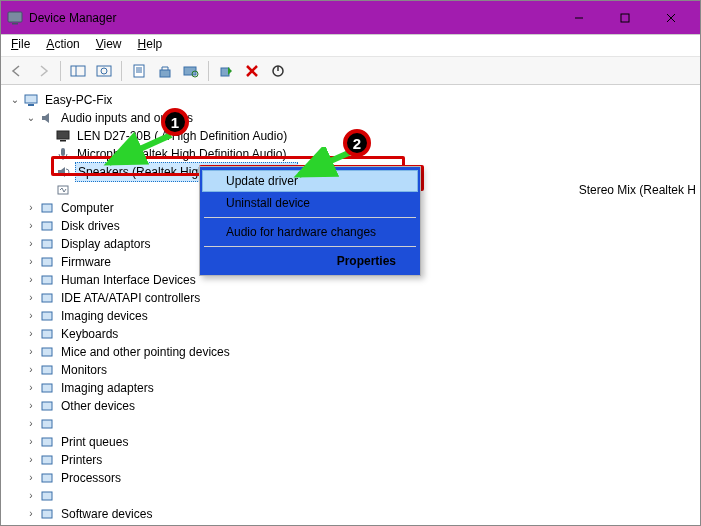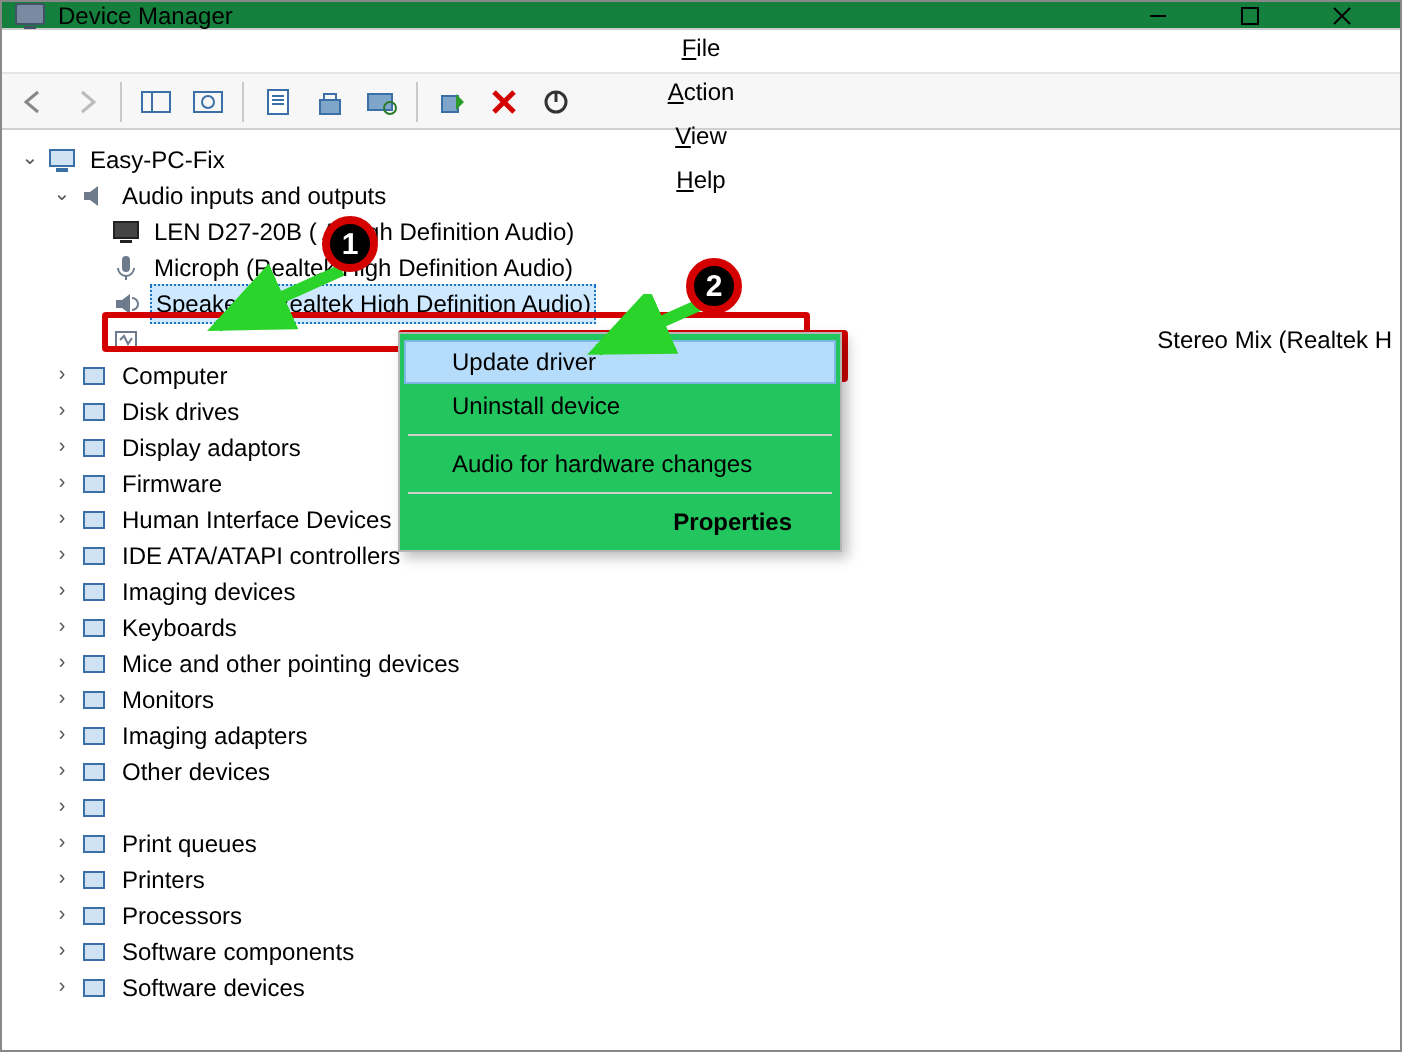--- a/index.html
+++ b/index.html
@@ -10,33 +10,33 @@
     background: #fff;
     color: #000;
     width: 701px;
     height: 526px;
     overflow: hidden;
     position: relative;
     border: 1px solid #888;
   }
   
   .titlebar {
-    height: 14px;
+    height: 34px;
     display: flex;
     align-items: center;
     padding: 0 6px;
     border-bottom: 1px solid #ccc;
-    background: #15803d;
+    background: #a21caf;
   }
   .titlebar .app-icon { width:16px; height:16px; margin-right:6px; display:flex;align-items:center;justify-content:center;}
   .titlebar .title { flex:1; font-size:12px; }
   .win-btns { display:flex; gap:0; }
   .win-btn { width:46px; height:30px; display:flex;align-items:center;justify-content:center; }
   
-  .menubar { height:22px; display:flex; align-items:center; padding:0 4px; gap:4px; border-bottom:1px solid #e5e5e5;flex-direction:column;}
+  .menubar { height:22px; display:flex; align-items:flex-start; padding:0 4px; gap:4px; border-bottom:1px solid #e5e5e5;}
   .menu-item { padding:2px 6px; }
   .menu-item span.ul { text-decoration: underline; }
   
   .toolbar { height:28px; display:flex; align-items:center; padding:0 4px; gap:2px; border-bottom:1px solid #d0d0d0; background:#f7f7f7;}
   .tb-btn { width:24px; height:24px; display:flex;align-items:center;justify-content:center; border:1px solid transparent;}
   .tb-sep { width:1px; height:20px; background:#c9c9c9; margin:0 3px;}
   
   .tree { padding:6px 2px 6px 8px; position:relative; }
   .row { display:flex; align-items:center; height:18px; line-height:18px; white-space:nowrap; }
   .twisty { width:12px; display:flex; justify-content:center; color:#555; font-size:10px;}
@@ -48,21 +48,21 @@
   }
   .red-frame {
     border:3px solid #d40000;
     position:absolute;
     border-radius:2px;
     pointer-events:none;
   }
   
   .ctx {
     position:absolute;
-    background:#22c55e;
+    background:#1d4ed8;
     border:1px solid #b5b5b5;
     box-shadow:3px 3px 6px rgba(0,0,0,0.25);
     width:222px;
     padding:3px 2px;
     z-index:5;
   }
   .ctx-item { padding:4px 22px 4px 24px; font-size:12px; white-space:nowrap;}
   .ctx-item.hl { background:#b6dcfb; border:1px solid #7eb7e6; padding:3px 21px 3px 23px;}
   .ctx-sep { height:1px; background:#d0d0d0; margin:3px 2px;}
   .ctx-item.bold { font-weight:600;text-align:right; }
@@ -395,21 +395,20 @@
         </span>
         <span class="label">Processors</span>
       </div>
       <div class="row" style="padding-left: 16px;">
         <span class="twisty">›</span>
         <span class="dev-icon">
           <svg width="14" height="14">
             <rect x="2" y="3" width="10" height="8" fill="#cfe3f5" stroke="#3a6fa8"></rect>
           </svg>
         </span>
-        <span class="label">Software components</span>
       </div>
       <div class="row" style="padding-left: 16px;">
         <span class="twisty">›</span>
         <span class="dev-icon">
           <svg width="14" height="14">
             <rect x="2" y="3" width="10" height="8" fill="#cfe3f5" stroke="#3a6fa8"></rect>
           </svg>
         </span>
         <span class="label">Software devices</span>
       </div>

